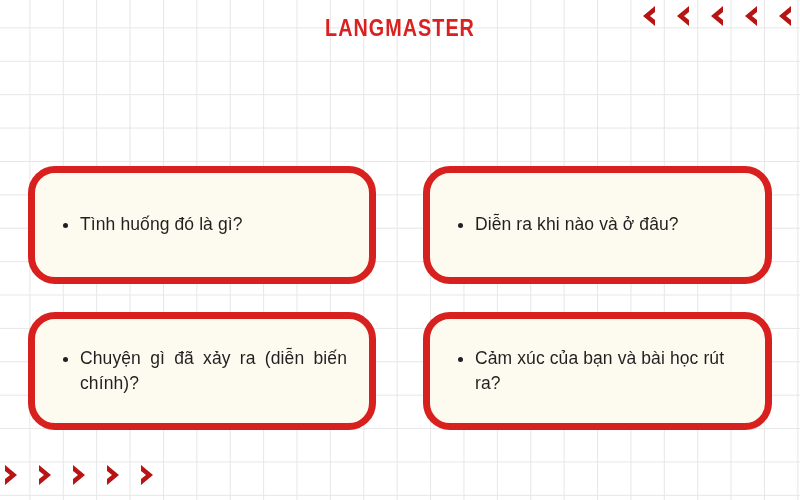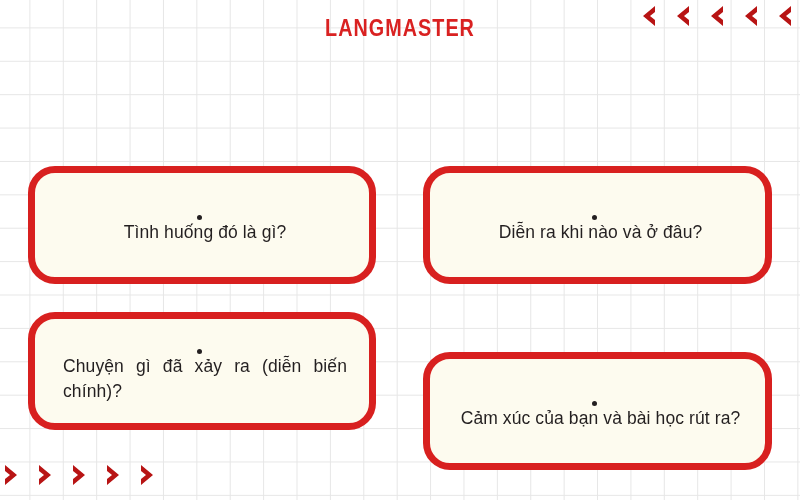--- a/index.html
+++ b/index.html
@@ -91,29 +91,28 @@
     box-sizing: border-box;
     background-color: #fdfbef;
     border: 7px solid #d8201f;
     border-radius: 27px;
     display: flex;
     align-items: center;
   }
   .box-1 { left: 28px;  top: 166px; width: 348px; height: 118px; }
   .box-2 { left: 423px; top: 166px; width: 349px; height: 118px; }
   .box-3 { left: 28px;  top: 312px; width: 348px; height: 118px; }
-  .box-4 { left: 423px; top: 312px; width: 349px; height: 118px; margin-top: 40px; }
+  .box-4 { left: 423px; top: 312px; width: 349px; height: 118px; }
 
   .box-inner {
     display: flex;
-    align-items: center;
+    align-items: flex-start;
     padding: 0 22px 0 28px;
     width: 100%;
     box-sizing: border-box;
-    flex-direction: column;
   }
   .bullet {
     flex: 0 0 auto;
     width: 5px;
     height: 5px;
     border-radius: 50%;
     background-color: #231f20;
     margin-top: 11px;
     margin-right: 12px;
   }

